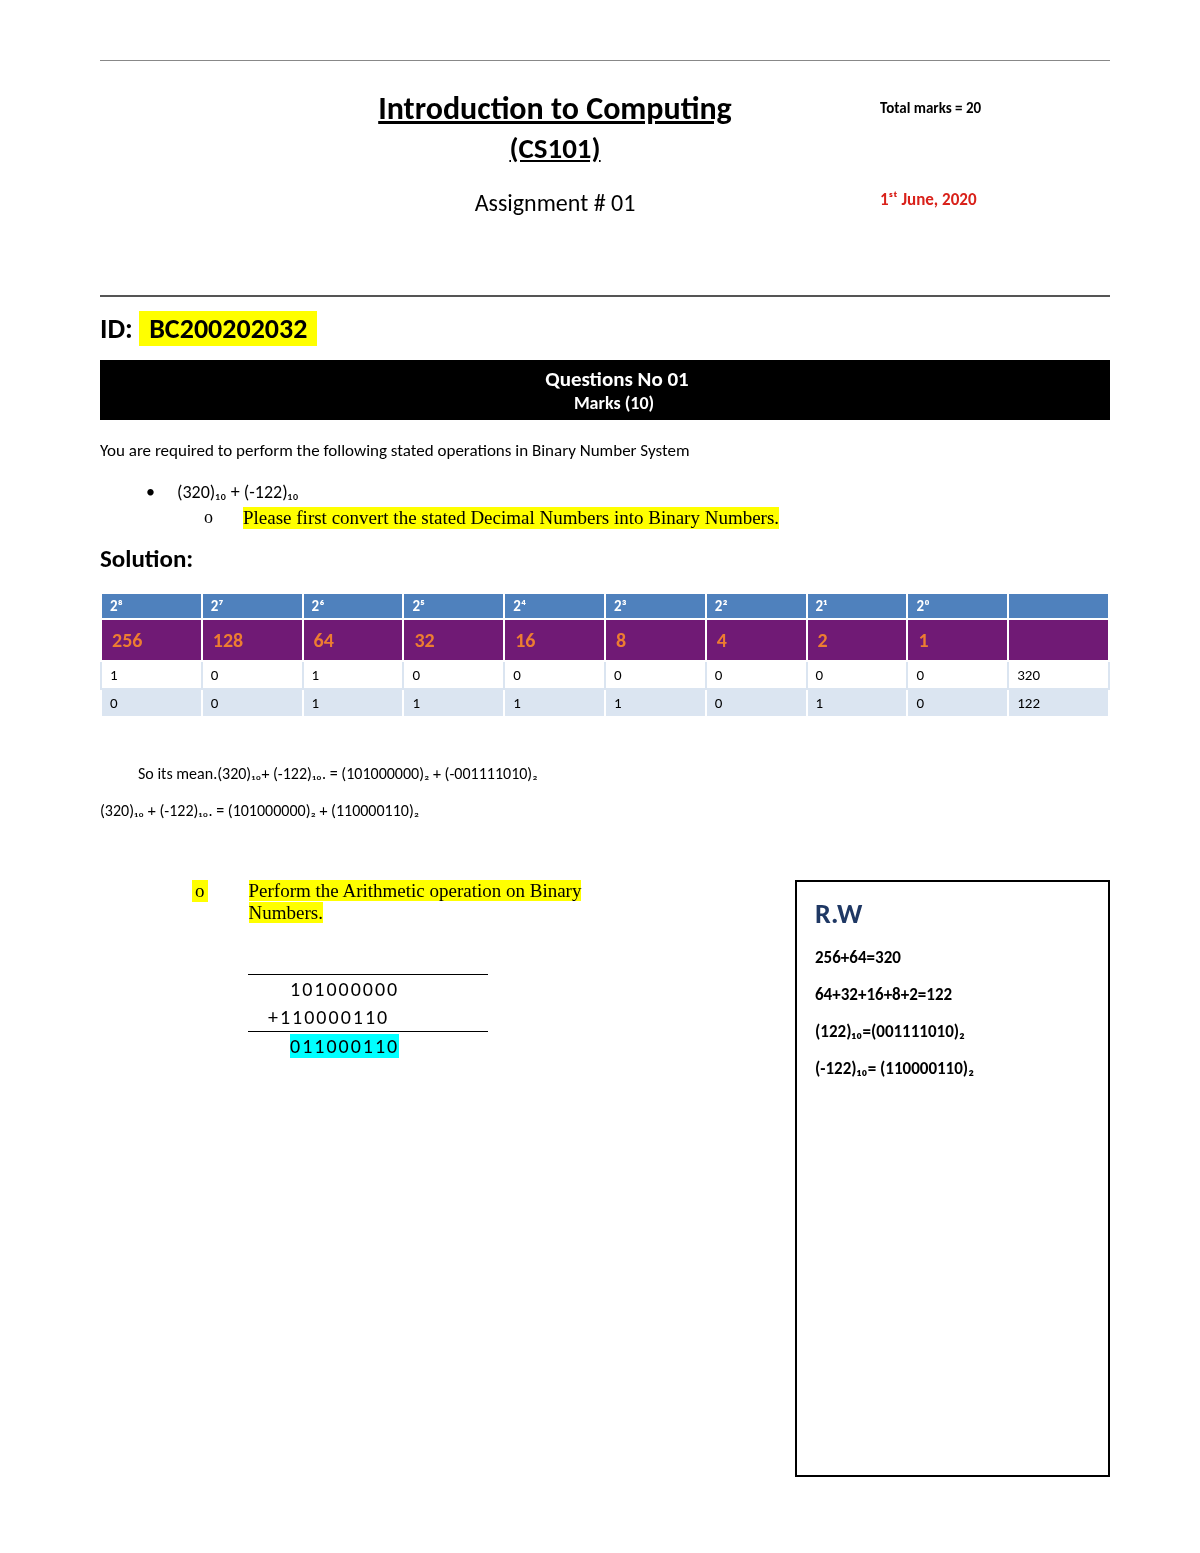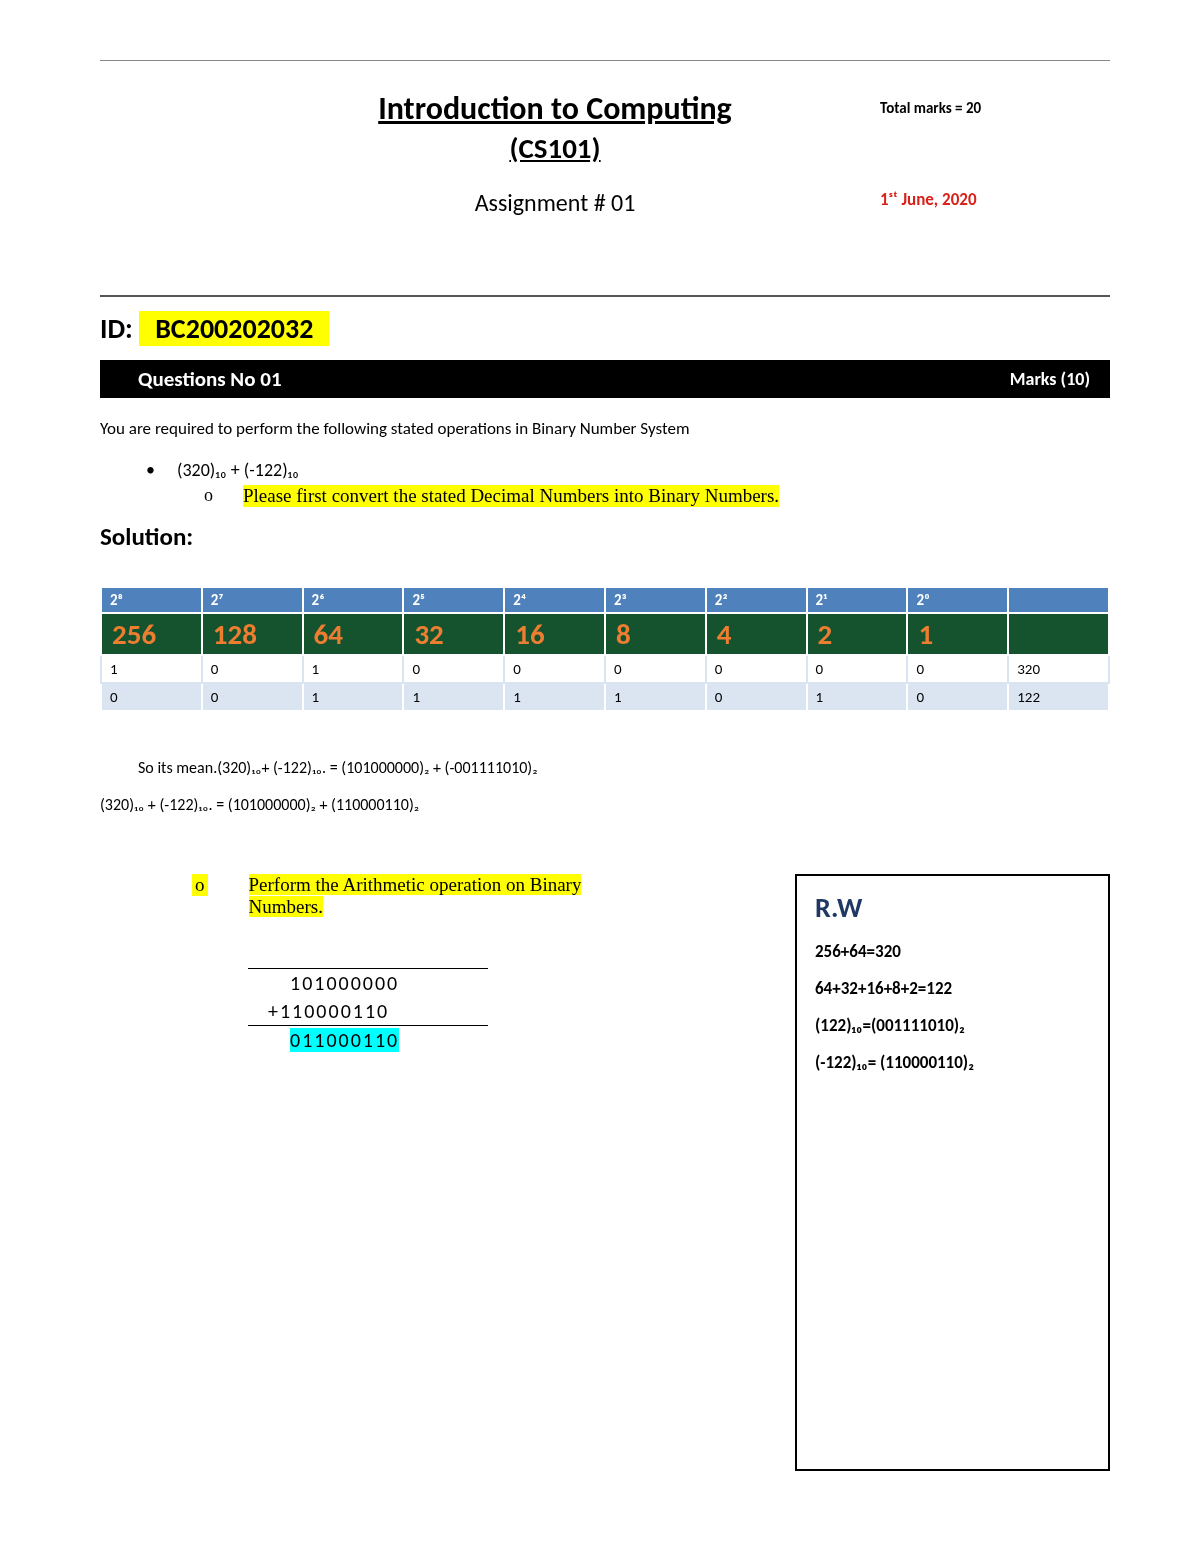--- a/index.html
+++ b/index.html
@@ -10,34 +10,34 @@
     .title-area { display: flex; align-items: flex-start; }
     .title-center { flex: 1; text-align: center; padding-left: 130px; }
     .title-right { width: 230px; padding-top: 10px; }
     .title-main { font-size: 32px; font-weight: bold; text-decoration: underline; }
     .title-course { font-size: 29px; font-weight: bold; text-decoration: underline; margin-top: 2px; }
     .assignment-line { font-size: 24px; margin-top: 22px; }
     .total-marks { font-size: 15px; font-weight: bold; }
     .date-line { color: #d9211a; font-weight: bold; font-size: 17px; margin-top: 72px; }
     .hr2 { border: none; border-top: 2px solid #555; margin-top: 78px; margin-bottom: 14px; }
     .id-line { font-size: 28px; font-weight: bold; }
-    .id-hl { background: #ffff00; padding: 0 16px; }
-    .qbar { background: #000; color: #fff; display: flex; justify-content: space-between; align-items: center; padding: 6px 14px 6px 38px; margin-top: 14px; font-weight: bold; font-size: 21px; }
+    .id-hl { background: #ffff00; padding: 0 10px; }
+    .qbar { background: #000; color: #fff; display: flex; justify-content: space-between; align-items: center; padding: 6px 14px 6px 38px; margin-top: 14px; font-weight: bold; font-size: 21px; flex-direction: column; }
     .qbar-marks { font-size: 18px; font-weight: bold; padding-right: 6px; }
     .instr { font-size: 17px; margin-top: 20px; }
     .bullet-row { display: flex; align-items: flex-start; margin-top: 20px; padding-left: 46px; font-size: 18px; }
     .bullet-dot { margin-right: 22px; font-size: 18px; }
     .subbullet-row { display: flex; align-items: flex-start; margin-top: 4px; padding-left: 104px; font-size: 18px; }
     .subbullet-o { margin-right: 12px; font-family: 'Times New Roman', serif; font-size: 18px; }
     .hl-yellow { background: #ffff00; font-family: 'Times New Roman', serif; font-size: 19px; margin-left: 18px; }
     .solution-h { font-size: 25px; font-weight: bold; margin-top: 14px; }
-    .bin-table { border-collapse: collapse; width: 100%; margin-top: 34px; table-layout: fixed; }
+    .bin-table { border-collapse: collapse; width: 100%; margin-top: 18px; table-layout: fixed; }
     .bin-table td { border: 2px solid #fff; padding: 2px 8px; font-size: 15px; height: 26px; }
     .bin-table .hdr-row td { background: #4f81bd; color: #fff; font-weight: bold; font-size: 15px; }
-    .bin-table .val-row td { background: #14532d; color: #ed7d31; font-size: 29px; font-weight: bold; padding: 0 10px; height: 42px; }
+    .bin-table .val-row td { background: #701a75; color: #ed7d31; font-size: 20px; font-weight: bold; padding: 0 10px; height: 42px; }
     .bin-table .bit-row td { background: #fff; color: #000; font-size: 15px; border: 2px solid #dbe5f1; height: 28px; }
     .bin-table .bit-row2 td { background: #dbe5f1; color: #000; font-size: 15px; height: 28px; }
     .bin-table .result-cell { color: #c00000; font-weight: 400; }
     .meanline { font-size: 16px; margin-top: 46px; padding-left: 38px; }
     .eqline { font-size: 16px; margin-top: 18px; }
     .lower-area { display: flex; margin-top: 60px; gap: 18px; }
     .left-col { flex: 1; padding-left: 92px; }
     .perform-row { display: flex; align-items: flex-start; font-family: 'Times New Roman', serif; font-size: 19px; }
     .perform-o { background: #ffff00; padding: 0 3px; margin-right: 10px; }
     .perform-txt { background: #ffff00; display: inline; text-align: justify; }

